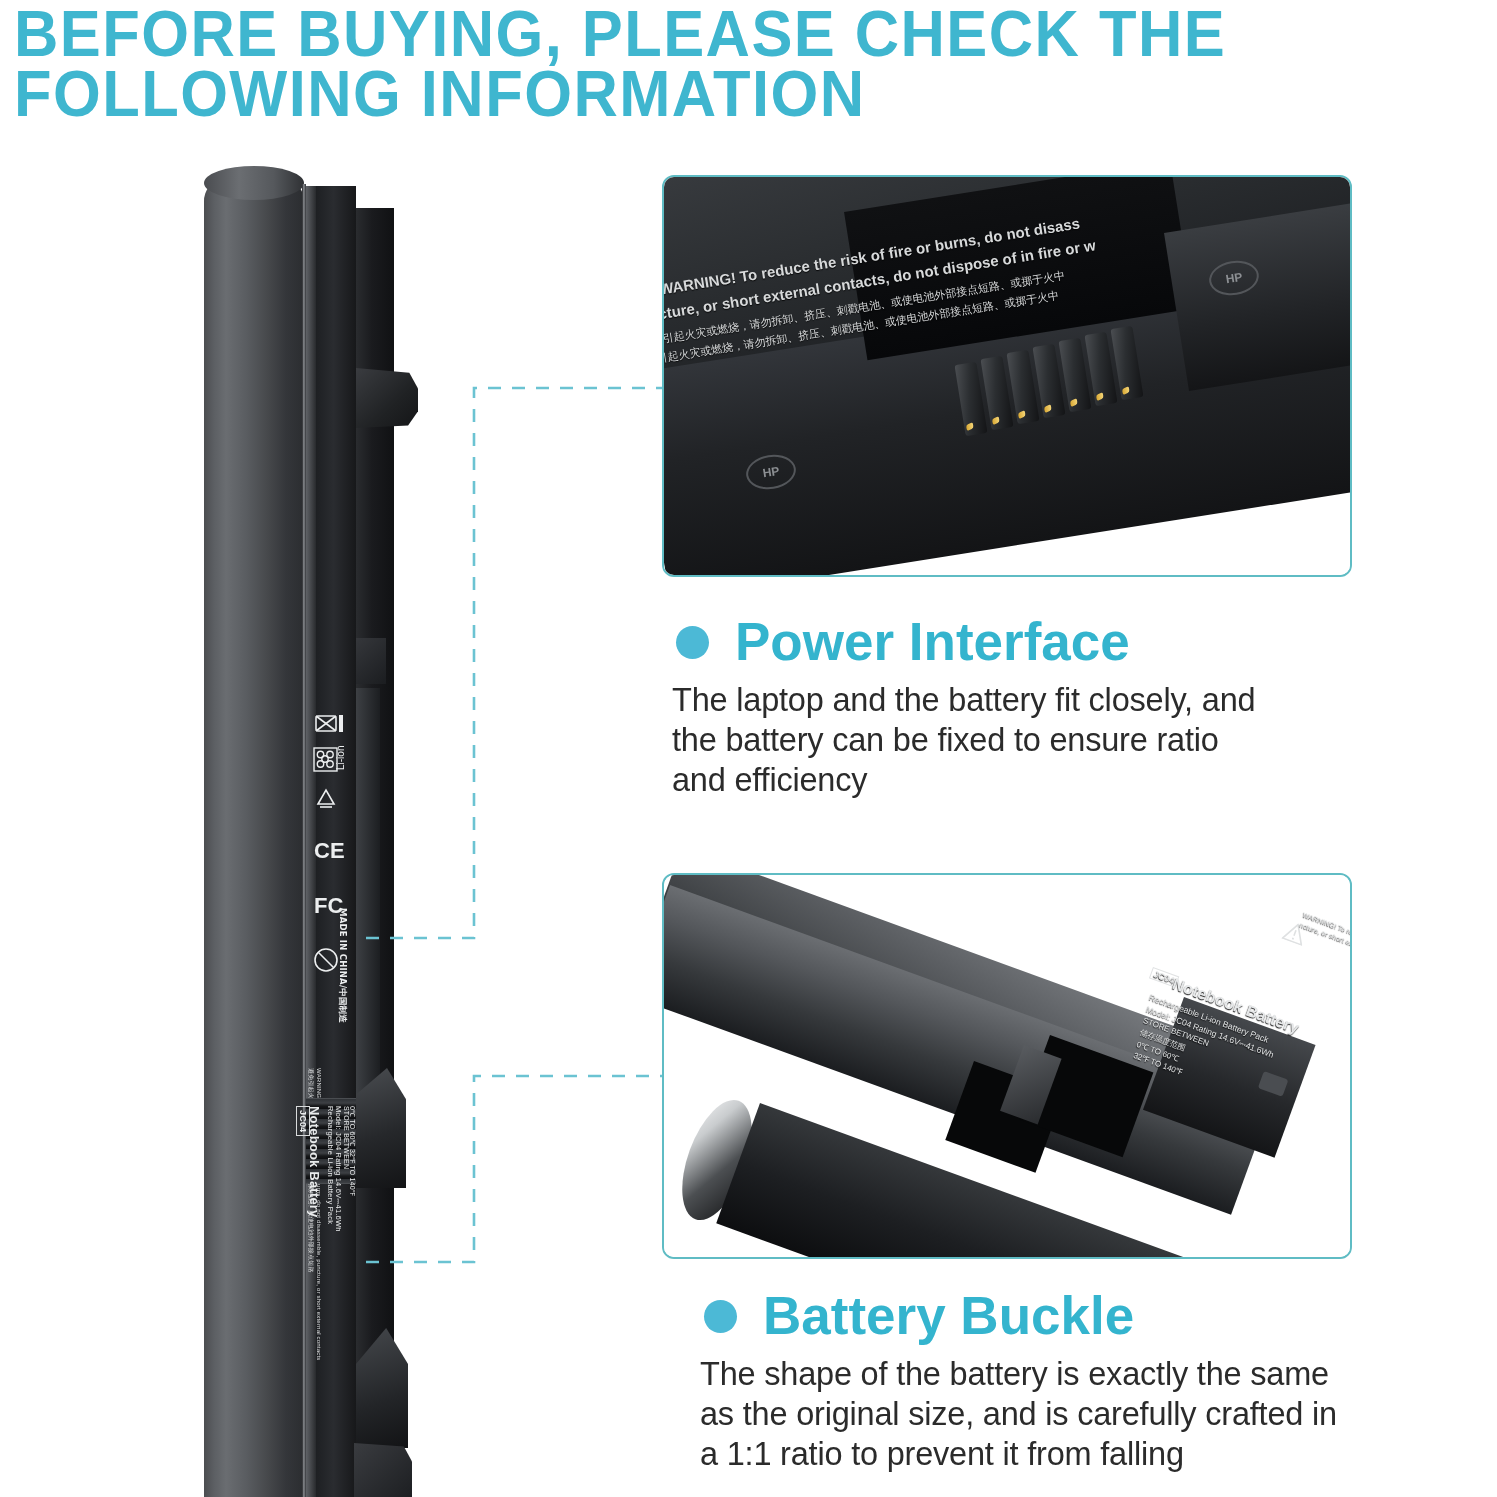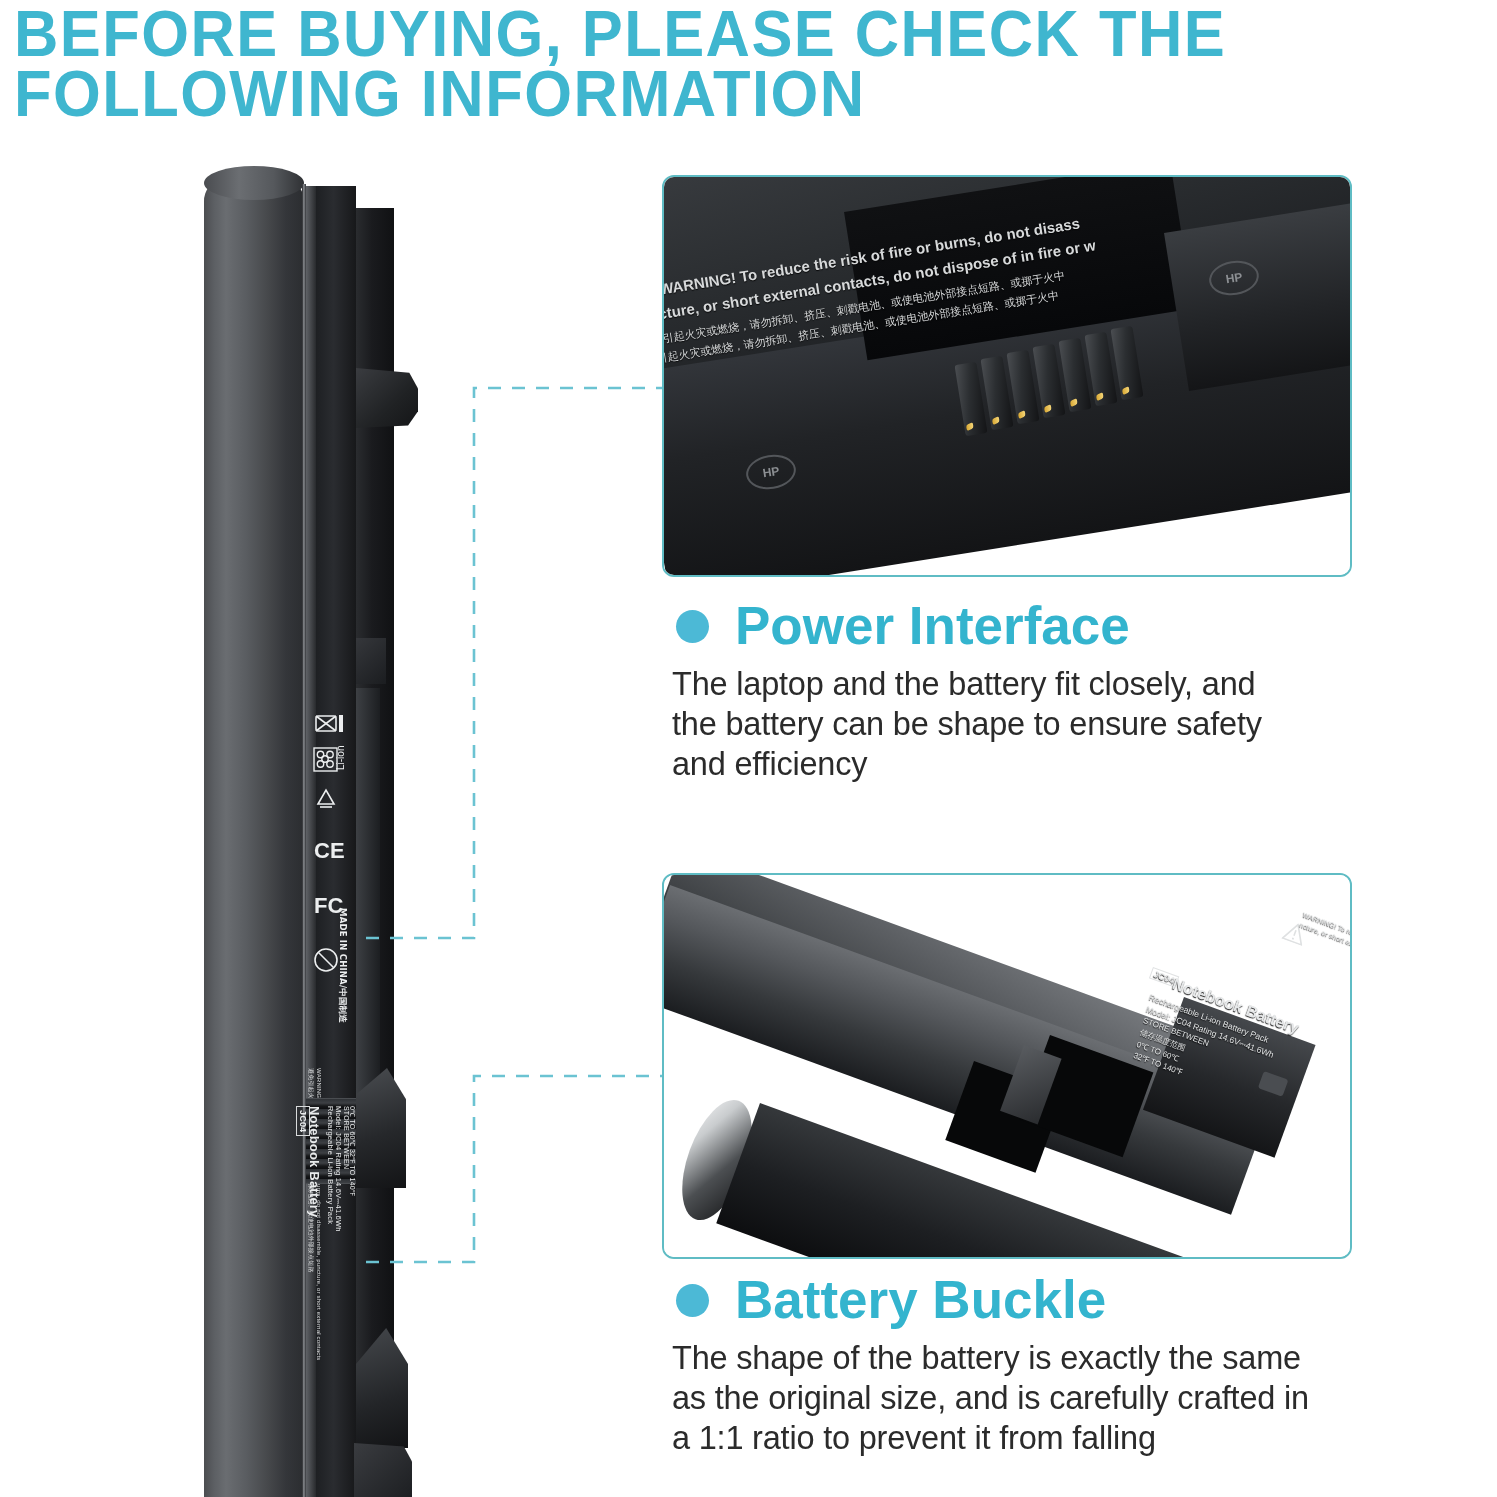--- a/index.html
+++ b/index.html
@@ -34,23 +34,23 @@
     position: absolute;
     border: 2px solid #5fbcc4;
     border-radius: 12px;
     overflow: hidden;
     background: #ffffff;
   }
   #frame-top    { left: 662px; top: 175px;  width: 686px; height: 398px; }
   #frame-bottom { left: 662px; top: 873px;  width: 686px; height: 382px; }
 
   
-  .section { position: absolute; }
+  .section { position: absolute; margin-top: 16px; }
   #sec-power  { left: 668px; top: 598px; width: 700px; }
-  #sec-buckle { left: 668px; top: 1272px; width: 720px; }
+  #sec-buckle { left: 696px; top: 1272px; width: 720px; }
 
   .sec-head {
     display: flex; align-items: center;
     gap: 26px;
     margin-bottom: 8px;
   }
   .bullet {
     width: 33px; height: 33px; border-radius: 50%;
     background: #4cb9d6; flex: 0 0 auto;
     margin-left: 8px;
@@ -365,21 +365,21 @@
                   transform: rotate(-9deg); transform-origin: left top;">避免引起火灾或燃烧，请勿拆卸、挤压、刺戳电池、或使电池外部接点短路、或掷于火中</div>
     </div>
   </div>
 
   <div class="section" id="sec-power">
     <div class="sec-head">
       <span class="bullet"></span>
       <span class="sec-title">Power Interface</span>
     </div>
     <div class="sec-body">The laptop and the battery fit closely, and
-the battery can be shape to ensure safety
+the battery can be fixed to ensure ratio
 and efficiency</div>
   </div>
 
   <div class="photo-frame" id="frame-bottom">
     <div class="macro-bg">
 
       <div class="bb-barrel" style="left:18px; top:-28px; width:620px; height:150px;
                   border-radius: 0 0 0 0;
                   transform: rotate(20deg); transform-origin: left top;"></div>
       <div class="bb-barrel" style="left:6px; top:10px; width:640px; height:118px;

